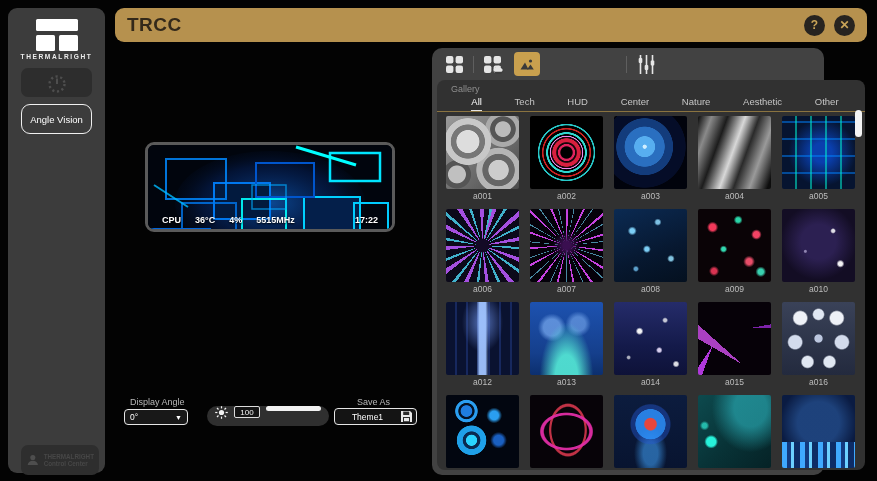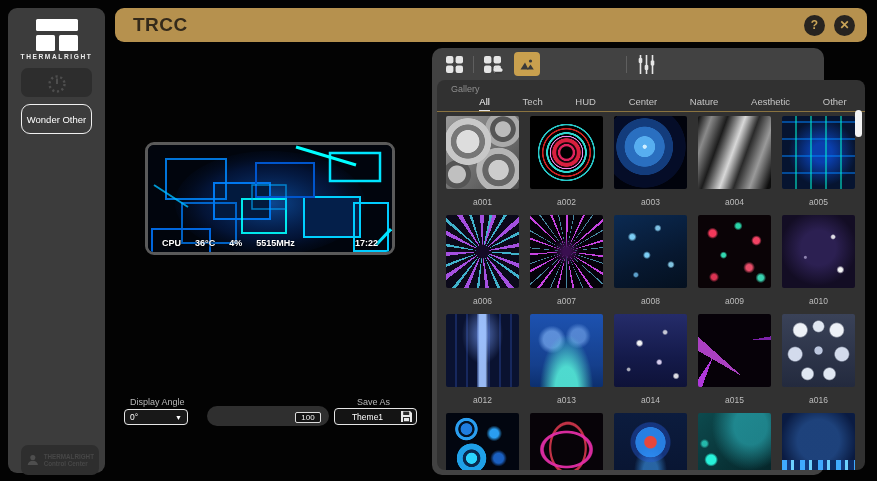--- a/index.html
+++ b/index.html
@@ -10,57 +10,57 @@
   .sidebar{position:absolute;left:8px;top:8px;width:97px;height:465px;background:#3c3c3c;border-radius:9px;}
   .logo{position:absolute;left:27px;top:11px;width:44px;height:32px;}
   .brand{position:absolute;left:0;top:45px;width:97px;text-align:center;color:#ececec;font-size:6.6px;font-weight:bold;letter-spacing:1.6px;}
   .gauge-tile{position:absolute;left:13px;top:60px;width:71px;height:29px;background:#2d2d2d;border-radius:7px;display:flex;align-items:center;justify-content:center;}
   .wv-btn{position:absolute;left:13px;top:96px;width:71px;height:30px;border:1.5px solid #f0f0f0;border-radius:9px;background:transparent;color:#fff;font-size:9.5px;display:flex;align-items:center;justify-content:center;cursor:pointer;}
   .side-footer{position:absolute;left:13px;top:437px;width:78px;height:30px;background:#2e2e2e;border-radius:7px;display:flex;align-items:center;padding:0 5px;gap:4px;}
   .side-footer .txt{color:#474747;font-size:6.3px;font-weight:bold;line-height:7.5px;}
 
   
   .titlebar{position:absolute;left:115px;top:8px;width:752px;height:34px;background:#b6914e;border-radius:9px;display:flex;align-items:center;}
-  .titlebar .title{color:#33291a;font-size:19px;font-weight:bold;margin-left:18px;letter-spacing:.5px;}
+  .titlebar .title{color:#33291a;font-size:19px;font-weight:bold;margin-left:12px;letter-spacing:.5px;}
   .tb-btns{margin-left:auto;margin-right:12px;display:flex;gap:9px;}
   .tb-circle{width:21px;height:21px;border-radius:50%;background:#272420;color:#c9a558;font-size:12px;font-weight:bold;display:flex;align-items:center;justify-content:center;cursor:pointer;}
 
   
-  .preview{position:absolute;left:145px;top:142px;width:250px;height:113px;background:#01050d;border:3px solid #5a5a5a;border-radius:9px;overflow:hidden;}
+  .preview{position:absolute;left:145px;top:142px;width:250px;height:90px;background:#01050d;border:3px solid #5a5a5a;border-radius:9px;overflow:hidden;}
   .preview svg{display:block;}
   .stats{position:absolute;left:0;bottom:4px;width:100%;display:flex;align-items:center;gap:14px;padding:0 14px;color:#fff;font-size:9px;font-weight:bold;text-shadow:0 1px 2px #000;}
   .stats .time{margin-left:auto;}
 
   
   .ctl-label{position:absolute;color:#b8b8b8;font-size:9px;}
   .angle-select{position:absolute;left:124px;top:409px;width:64px;height:16px;border:1.5px solid #e6e6e6;border-radius:4px;color:#fff;font-size:8.5px;display:flex;align-items:center;padding:0 5px;cursor:pointer;background:#181818;}
   .angle-select .arrow{margin-left:auto;font-size:7px;color:#fff;}
-  .bright{position:absolute;left:207px;top:406px;width:122px;height:20px;background:#2f2f2f;border-radius:10px;display:flex;align-items:flex-end;padding:0 8px;gap:6px;flex-direction:column;}
+  .bright{position:absolute;left:207px;top:406px;width:122px;height:20px;background:#2f2f2f;border-radius:10px;display:flex;align-items:flex-start;padding:0 8px;gap:6px;}
   .bright .val{min-width:26px;height:12px;border:1px solid #dcdcdc;border-radius:2px;color:#f2f2f2;font-size:8px;display:flex;align-items:center;justify-content:center;background:#141414;}
   .bright .track{flex:1;height:5px;border-radius:3px;background:#f2f2f2;cursor:pointer;}
   .save-box{position:absolute;left:334px;top:408px;width:83px;height:17px;border:1.5px solid #e6e6e6;border-radius:4px;display:flex;align-items:center;background:#141414;}
   .save-box .name{flex:1;text-align:center;color:#fff;font-size:8.5px;}
   .save-box .disk{margin-right:3px;display:flex;cursor:pointer;}
 
   
   .panel{position:absolute;left:432px;top:48px;width:392px;height:427px;background:#424242;border-radius:10px;}
   .tabs{position:absolute;left:0;top:0;width:100%;height:32px;display:flex;align-items:center;}
   .tab{width:26px;height:24px;display:flex;align-items:center;justify-content:center;cursor:pointer;border-radius:4px;}
   .tab.active{background:#c9a04e;}
   .tab-div{width:1px;height:17px;background:#5f5f5f;margin:0 6px;}
   .gallery{position:absolute;left:5px;top:32px;width:428px;height:390px;background:#313131;border-radius:8px;overflow:hidden;}
   .gal-label{position:absolute;left:14px;top:4px;color:#8f8f8f;font-size:9px;}
-  .cats{position:absolute;left:12px;top:16px;width:100%;display:flex;justify-content:space-around;padding:0 14px;}
+  .cats{position:absolute;left:4px;top:16px;width:100%;display:flex;justify-content:space-around;padding:0 14px;}
   .cat{color:#c6c6c6;font-size:9.5px;padding-bottom:3px;cursor:pointer;}
   .cat.active{color:#fff;border-bottom:2px solid #e3e3e3;}
   .gold-line{position:absolute;left:0;top:31px;width:100%;height:1px;background:#8a7340;}
   .grid{position:absolute;left:9px;top:36px;width:410px;display:grid;grid-template-columns:repeat(5,73px);column-gap:11px;row-gap:8px;}
   .thumb{width:73px;cursor:pointer;}
   .thumb-art{width:73px;height:73px;border-radius:2px;background-color:#111;}
-  .thumb-label{margin-top:8px;text-align:center;color:#bdbdbd;font-size:8.5px;height:10px;}
+  .thumb-label{margin-top:2px;text-align:center;color:#bdbdbd;font-size:8.5px;height:10px;}
   .scrollthumb{position:absolute;right:3px;top:30px;width:7px;height:27px;border-radius:4px;background:#f4f4f4;cursor:pointer;}
 
   
   .art-gears{background:
     radial-gradient(circle at 30% 35%,#ddd 0 16%,#777 17% 24%,#c8c8c8 25% 33%,rgba(0,0,0,0) 34%),
     radial-gradient(circle at 78% 18%,#bbb 0 9%,#555 10% 15%,#aaa 16% 21%,rgba(0,0,0,0) 22%),
     radial-gradient(circle at 72% 74%,#ccc 0 13%,#666 14% 21%,#b5b5b5 22% 29%,rgba(0,0,0,0) 30%),
     radial-gradient(circle at 15% 80%,#c0c0c0 0 10%,#555 11% 16%,rgba(0,0,0,0) 17%),
     linear-gradient(135deg,#9a9a9a,#4a4a4a);}
   .art-rings{background:
@@ -163,21 +163,21 @@
       <rect x="24" y="16" width="19" height="16" rx="1.5" fill="#fff"></rect>
     </svg>
     <div class="brand">THERMALRIGHT</div>
     <div class="gauge-tile">
       <svg width="22" height="20" viewBox="0 0 22 20">
         <circle cx="11" cy="11" r="7.5" fill="none" stroke="#4e4e4e" stroke-width="2.4" stroke-dasharray="2.2 2.6"></circle>
         <line x1="11" y1="11" x2="11" y2="5.5" stroke="#4e4e4e" stroke-width="2"></line>
       </svg>
     </div>
     <div class="wv-btn">
-      <span>Wonder Other</span>
+      <span>Angle Vision</span>
     </div>
     <div class="side-footer">
       <svg width="16" height="16" viewBox="0 0 16 16">
         <circle cx="8" cy="5" r="3" fill="#4e4e4e"></circle>
         <path d="M2 14 a6 5 0 0 1 12 0 z" fill="#4e4e4e"></path>
       </svg>
       <div class="txt">
         <div>THERMALRIGHT</div>
         <div>Control Center</div>
       </div>

